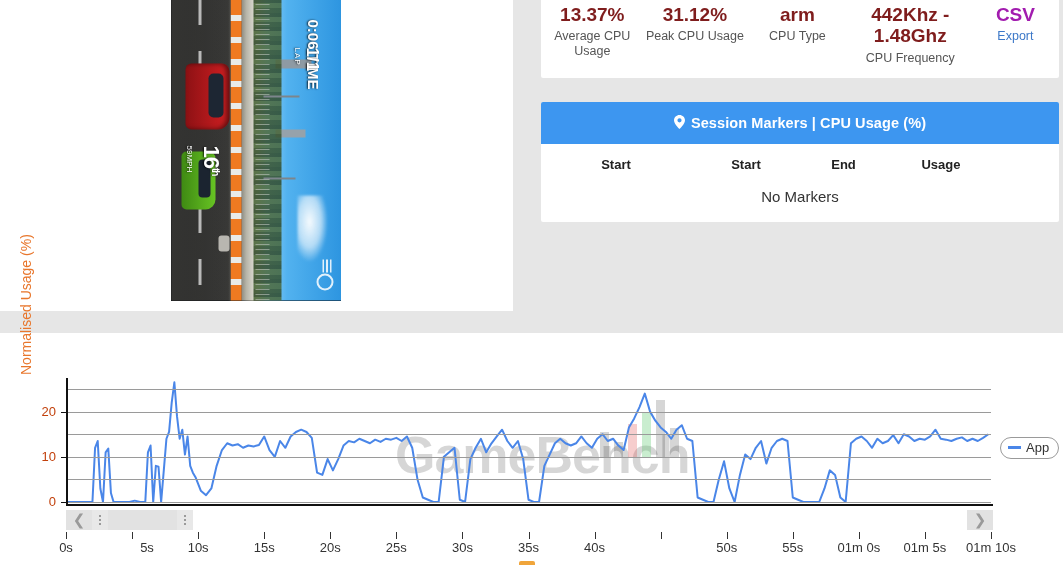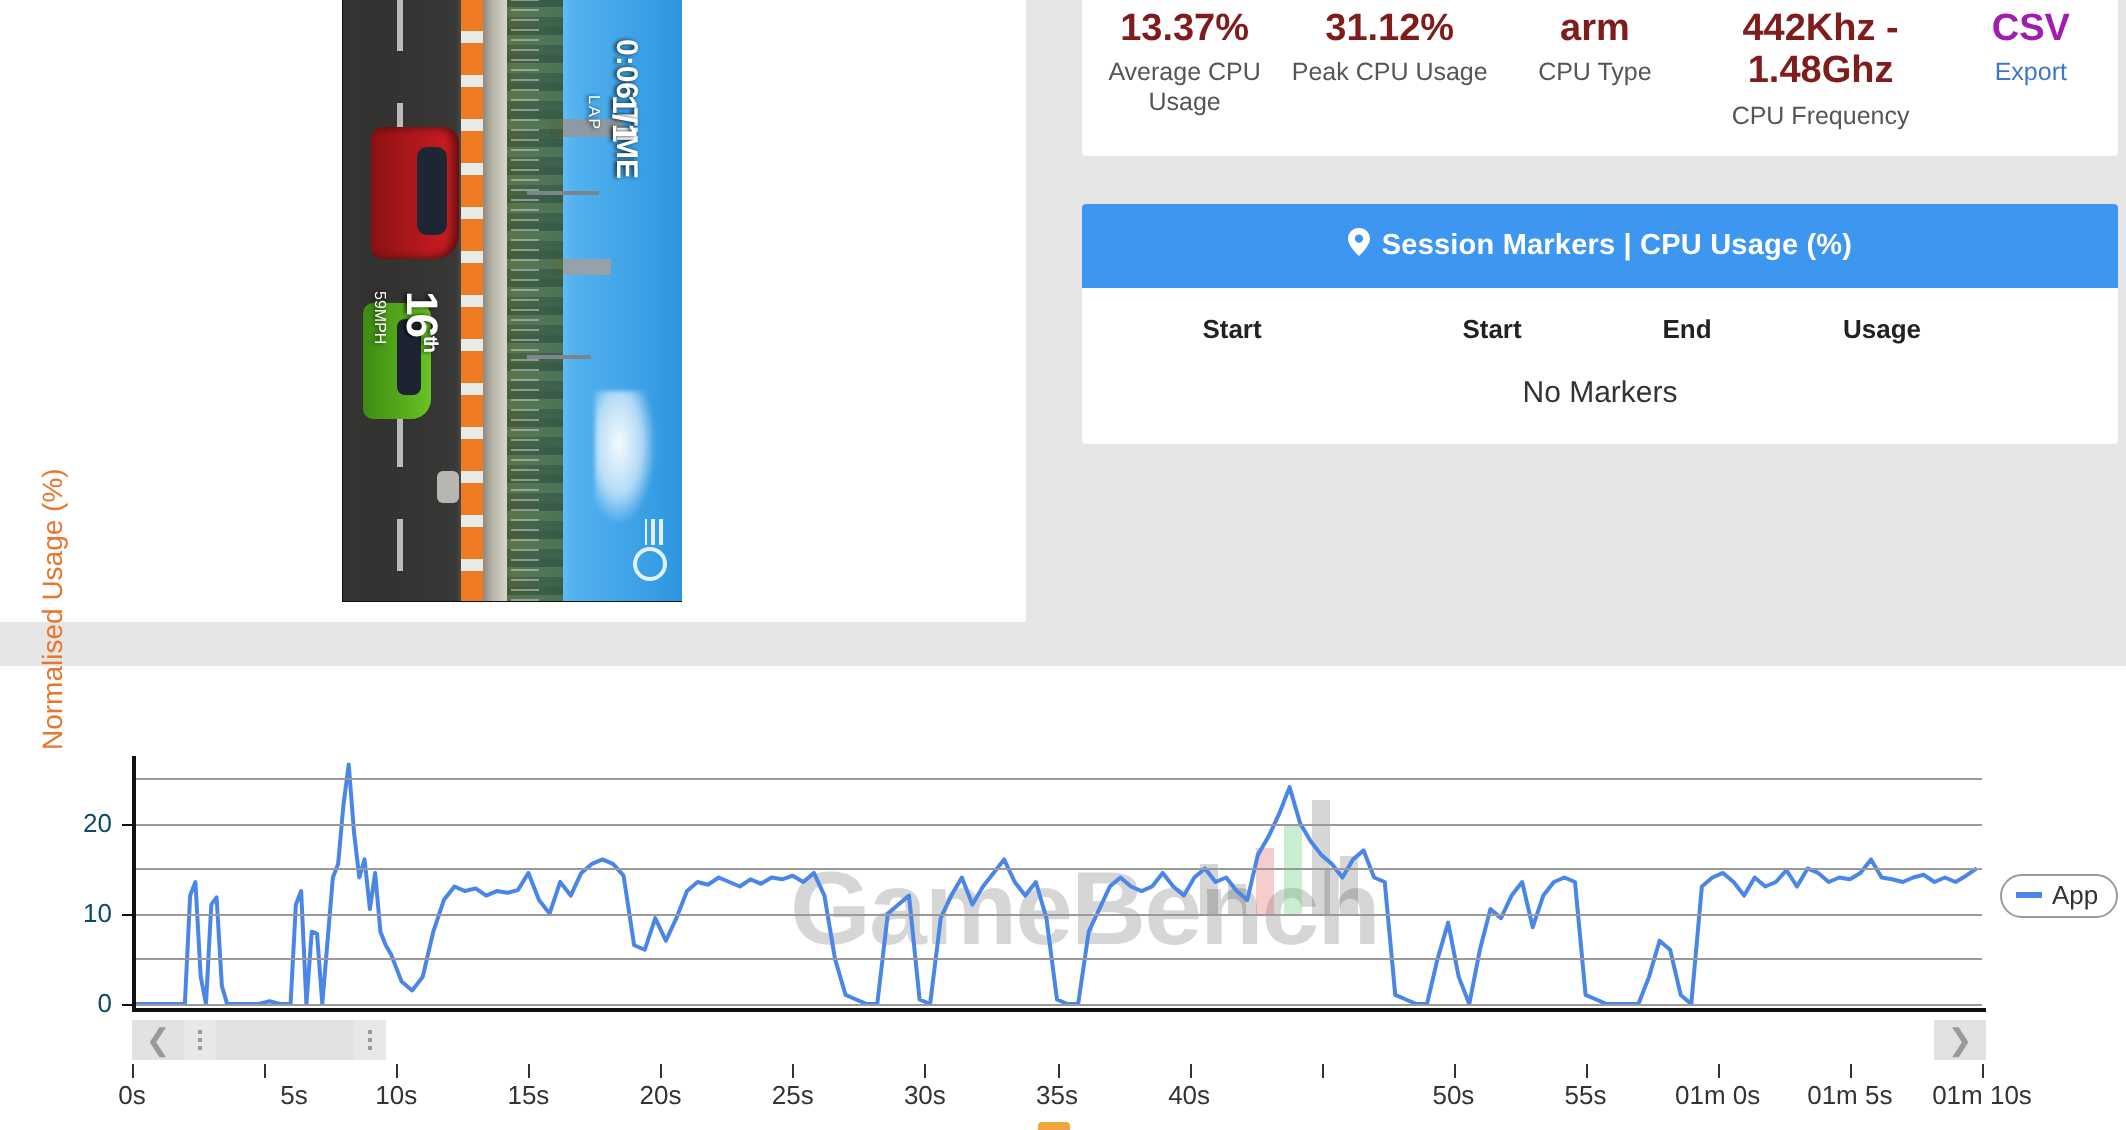--- a/index.html
+++ b/index.html
@@ -116,21 +116,21 @@
   }
   .ylabel{
     position:absolute;left:18px;top:375px;
     transform:rotate(-90deg);transform-origin:left top;
     color:#e8762c;font-size:14px;font-weight:normal;white-space:nowrap;
   }
   .plot{position:absolute;left:66px;top:380px;width:925px;height:122px;}
   .grid-l{position:absolute;left:0;width:925px;height:1px;background:#9a9a9a;}
   .yaxis{position:absolute;left:66px;top:378px;width:2px;height:126px;background:#111;}
   .xaxis{position:absolute;left:66px;top:504px;width:927px;height:2px;background:#111;}
-  .ytick{position:absolute;right:0;font-size:13px;color:#0c4a6e;text-align:right;width:24px;}
+  .ytick{position:absolute;right:0;font-size:13px;color:#c2410c;text-align:right;width:24px;}
   .ytickline{position:absolute;width:6px;height:1px;background:#111;}
 
   .scrollbar{position:absolute;left:66px;top:510px;width:927px;height:20px;background:#fff;}
   .sb-left{position:absolute;left:0;top:0;width:26px;height:20px;background:#e2e2e2;
     display:flex;align-items:center;justify-content:center;color:#9a9a9a;font-size:15px;}
   .sb-right{position:absolute;right:0;top:0;width:26px;height:20px;background:#e2e2e2;
     display:flex;align-items:center;justify-content:center;color:#9a9a9a;font-size:15px;}
   .sb-filled{position:absolute;left:26px;top:0;width:85px;height:20px;background:#e2e2e2;}
   .sb-grip{position:absolute;top:0;width:16px;height:20px;background:#e8e8e8;
     display:flex;align-items:center;justify-content:center;}

